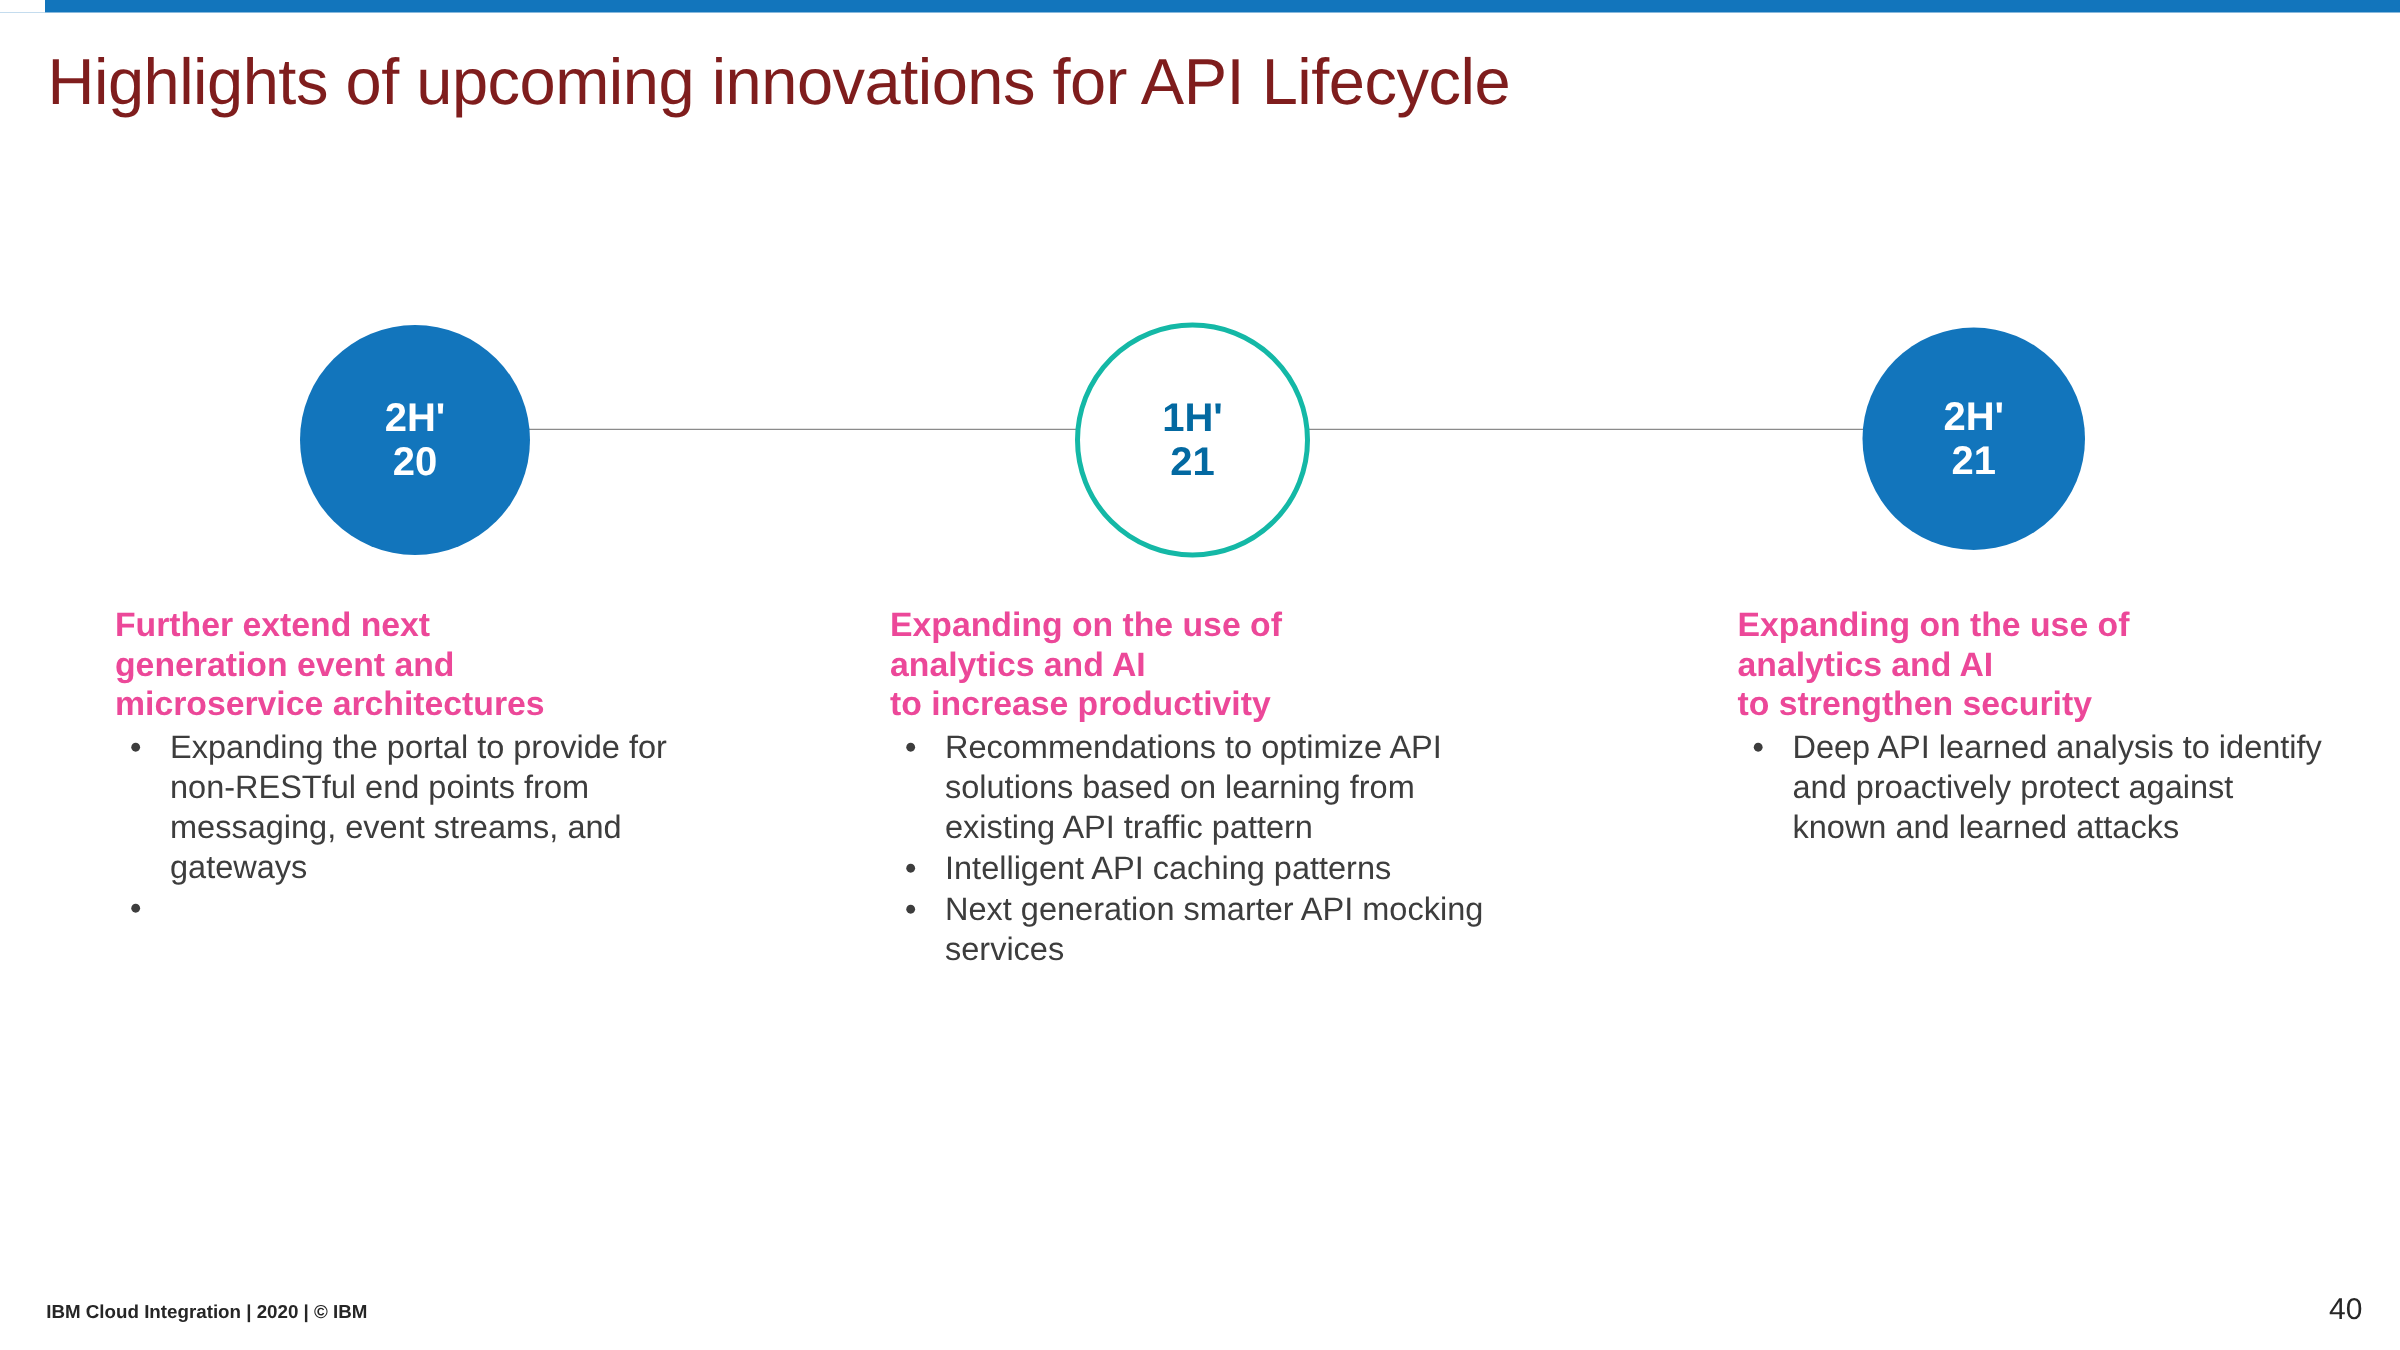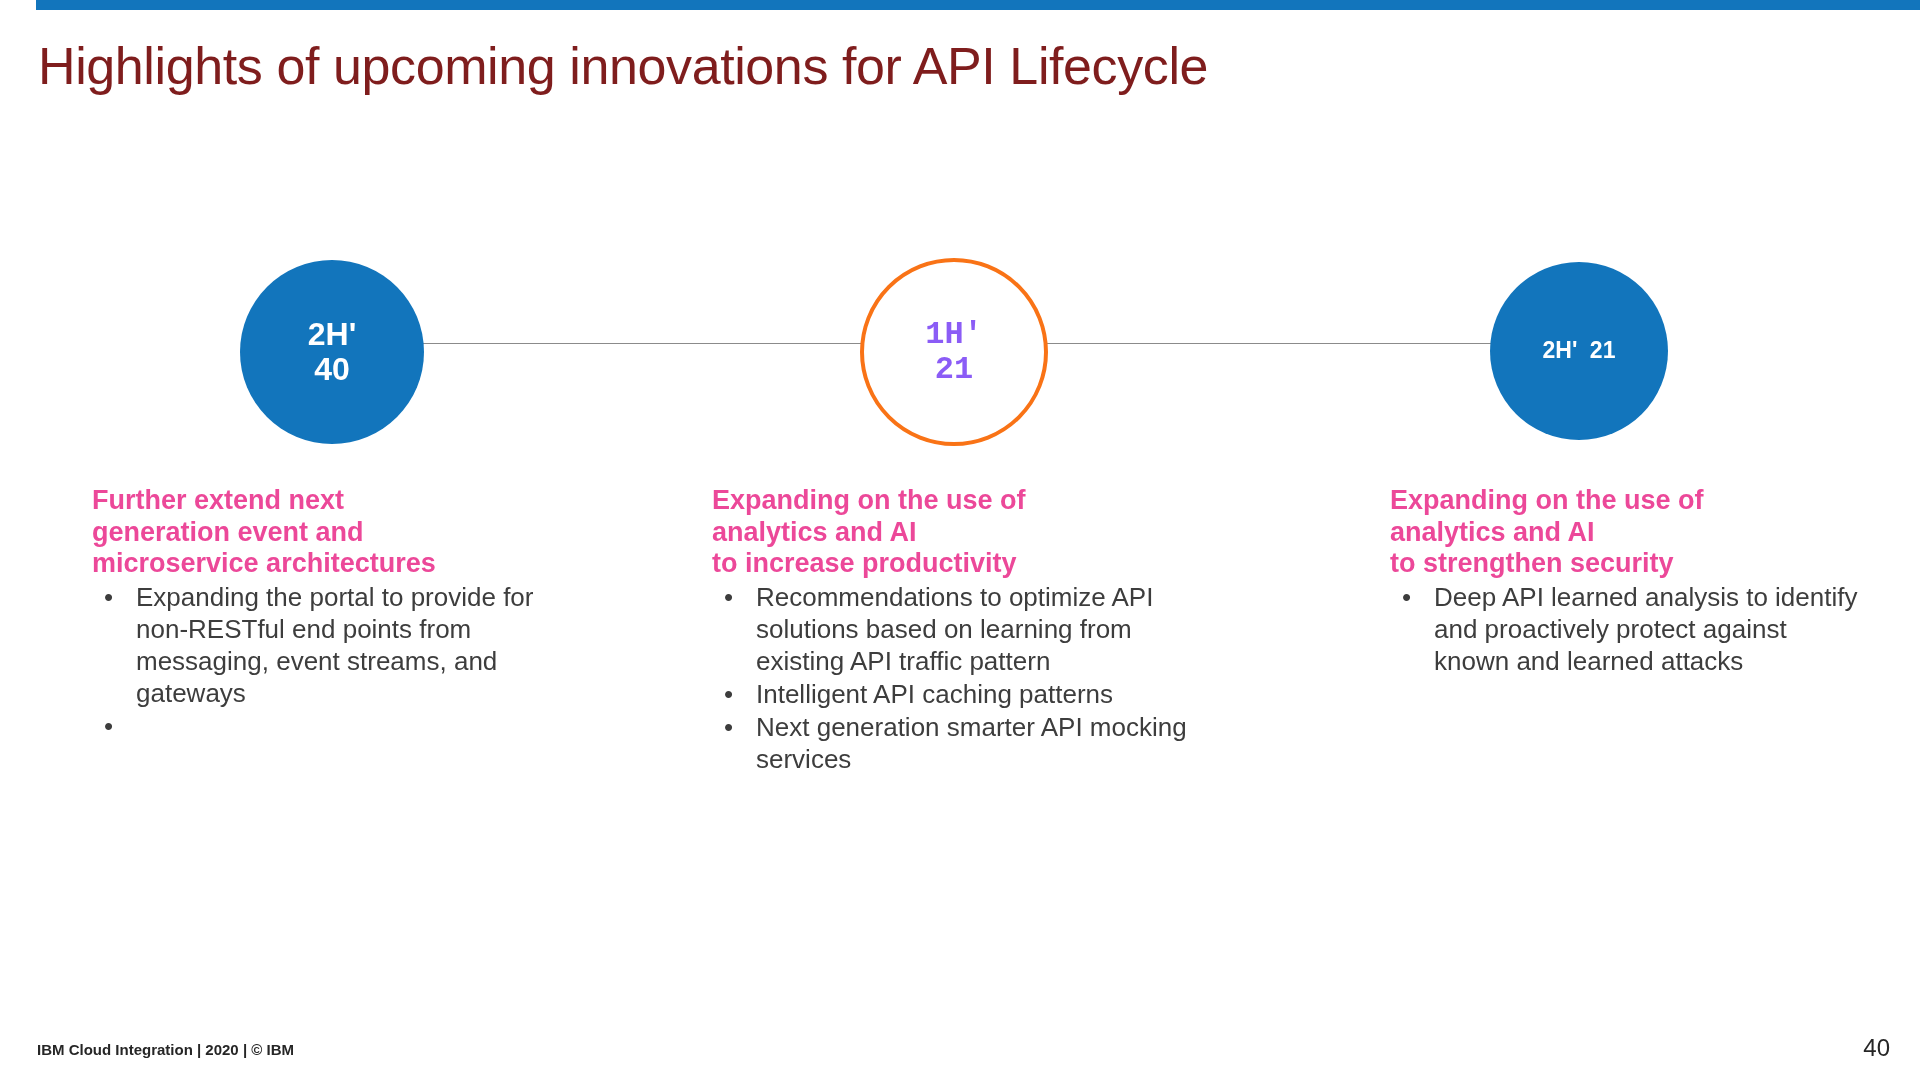--- a/index.html
+++ b/index.html
@@ -69,44 +69,43 @@
     text-align: center;
     font-weight: bold;
     line-height: 1.1;
   }
   .node-filled {
     background: #1275bc;
     color: #ffffff;
   }
   .node-outlined {
     background: #ffffff;
-    color: #8b5cf6;
-    border: 4px solid #f97316;
-    font-family: Liberation Mono, monospace;
+    color: #0369a1;
+    border: 4px solid #14b8a6;
   }
   #node-0 {
     left: 240px;
     top: 10px;
     width: 184px;
     height: 184px;
     font-size: 32px;
   }
   #node-1 {
     left: 860px;
     top: 8px;
     width: 188px;
     height: 188px;
     font-size: 32px;
   }
   #node-2 {
     left: 1490px;
     top: 12px;
     width: 178px;
     height: 178px;
-    font-size: 23px;
+    font-size: 32px;
   }
   .node-label {
     width: 92px;
     white-space: normal;
     word-spacing: 6px;
   }
 
   
   #columns {
     position: absolute;
@@ -176,21 +175,21 @@
 <div id="top-bar">
   <div class="bar-left"></div>
 </div>
 
 <div id="slide-title">Highlights of upcoming innovations for API Lifecycle</div>
 
 <div id="timeline">
   <div id="timeline-line"></div>
 
   <div id="node-0" class="node node-filled">
-    <span class="node-label">2H' 40</span>
+    <span class="node-label">2H' 20</span>
   </div>
 
   <div id="node-1" class="node node-outlined">
     <span class="node-label">1H' 21</span>
   </div>
 
   <div id="node-2" class="node node-filled">
     <span class="node-label">2H' 21</span>
   </div>
 </div>

